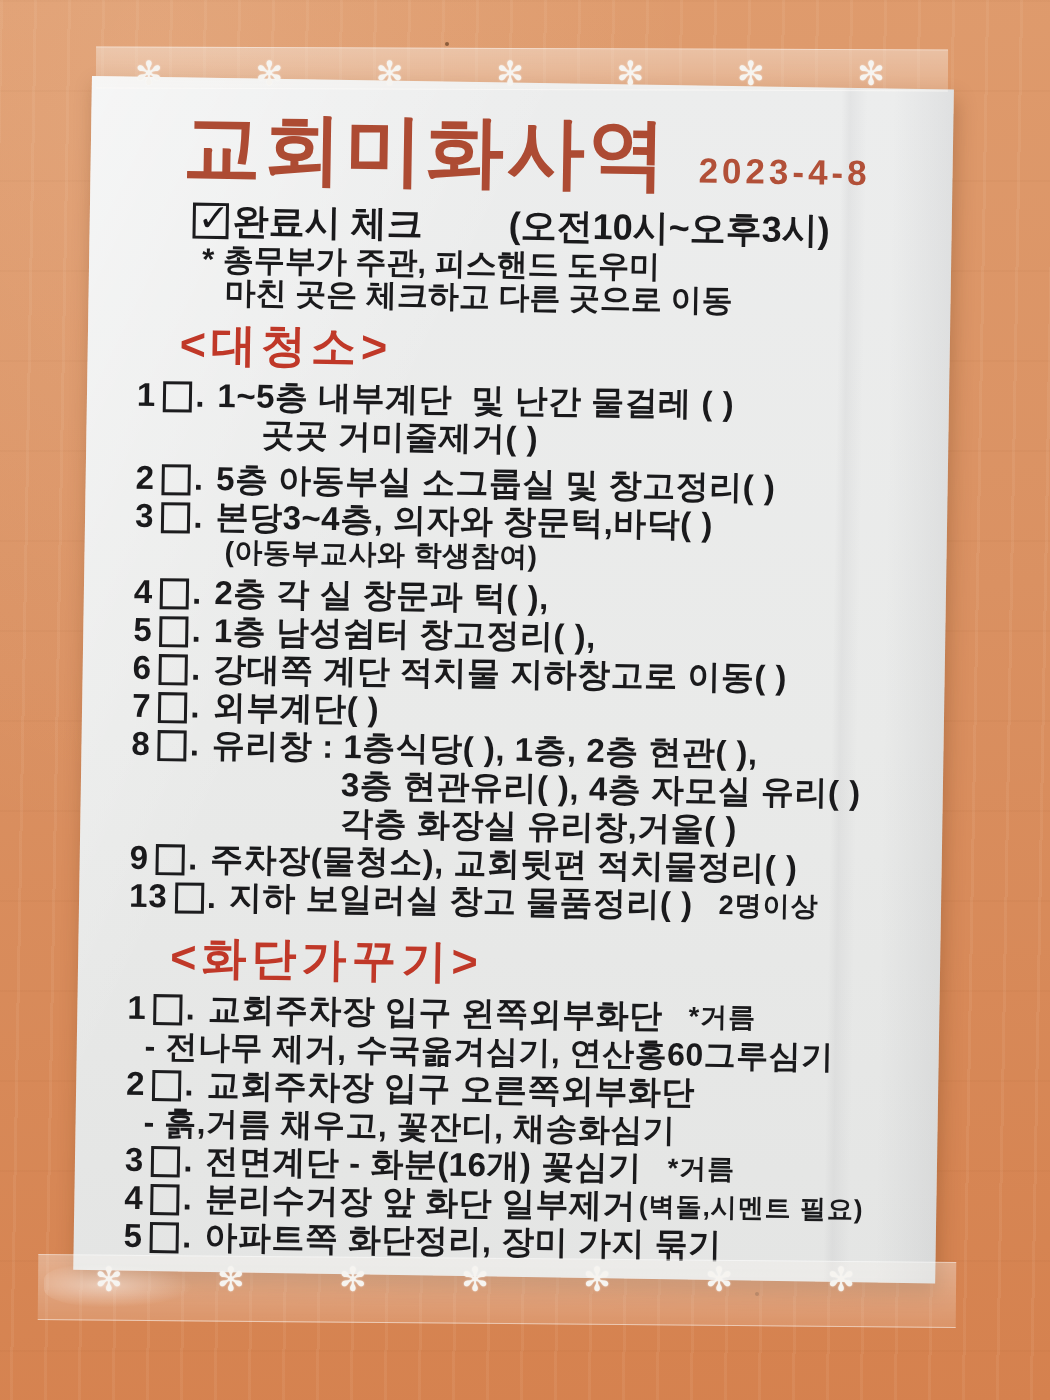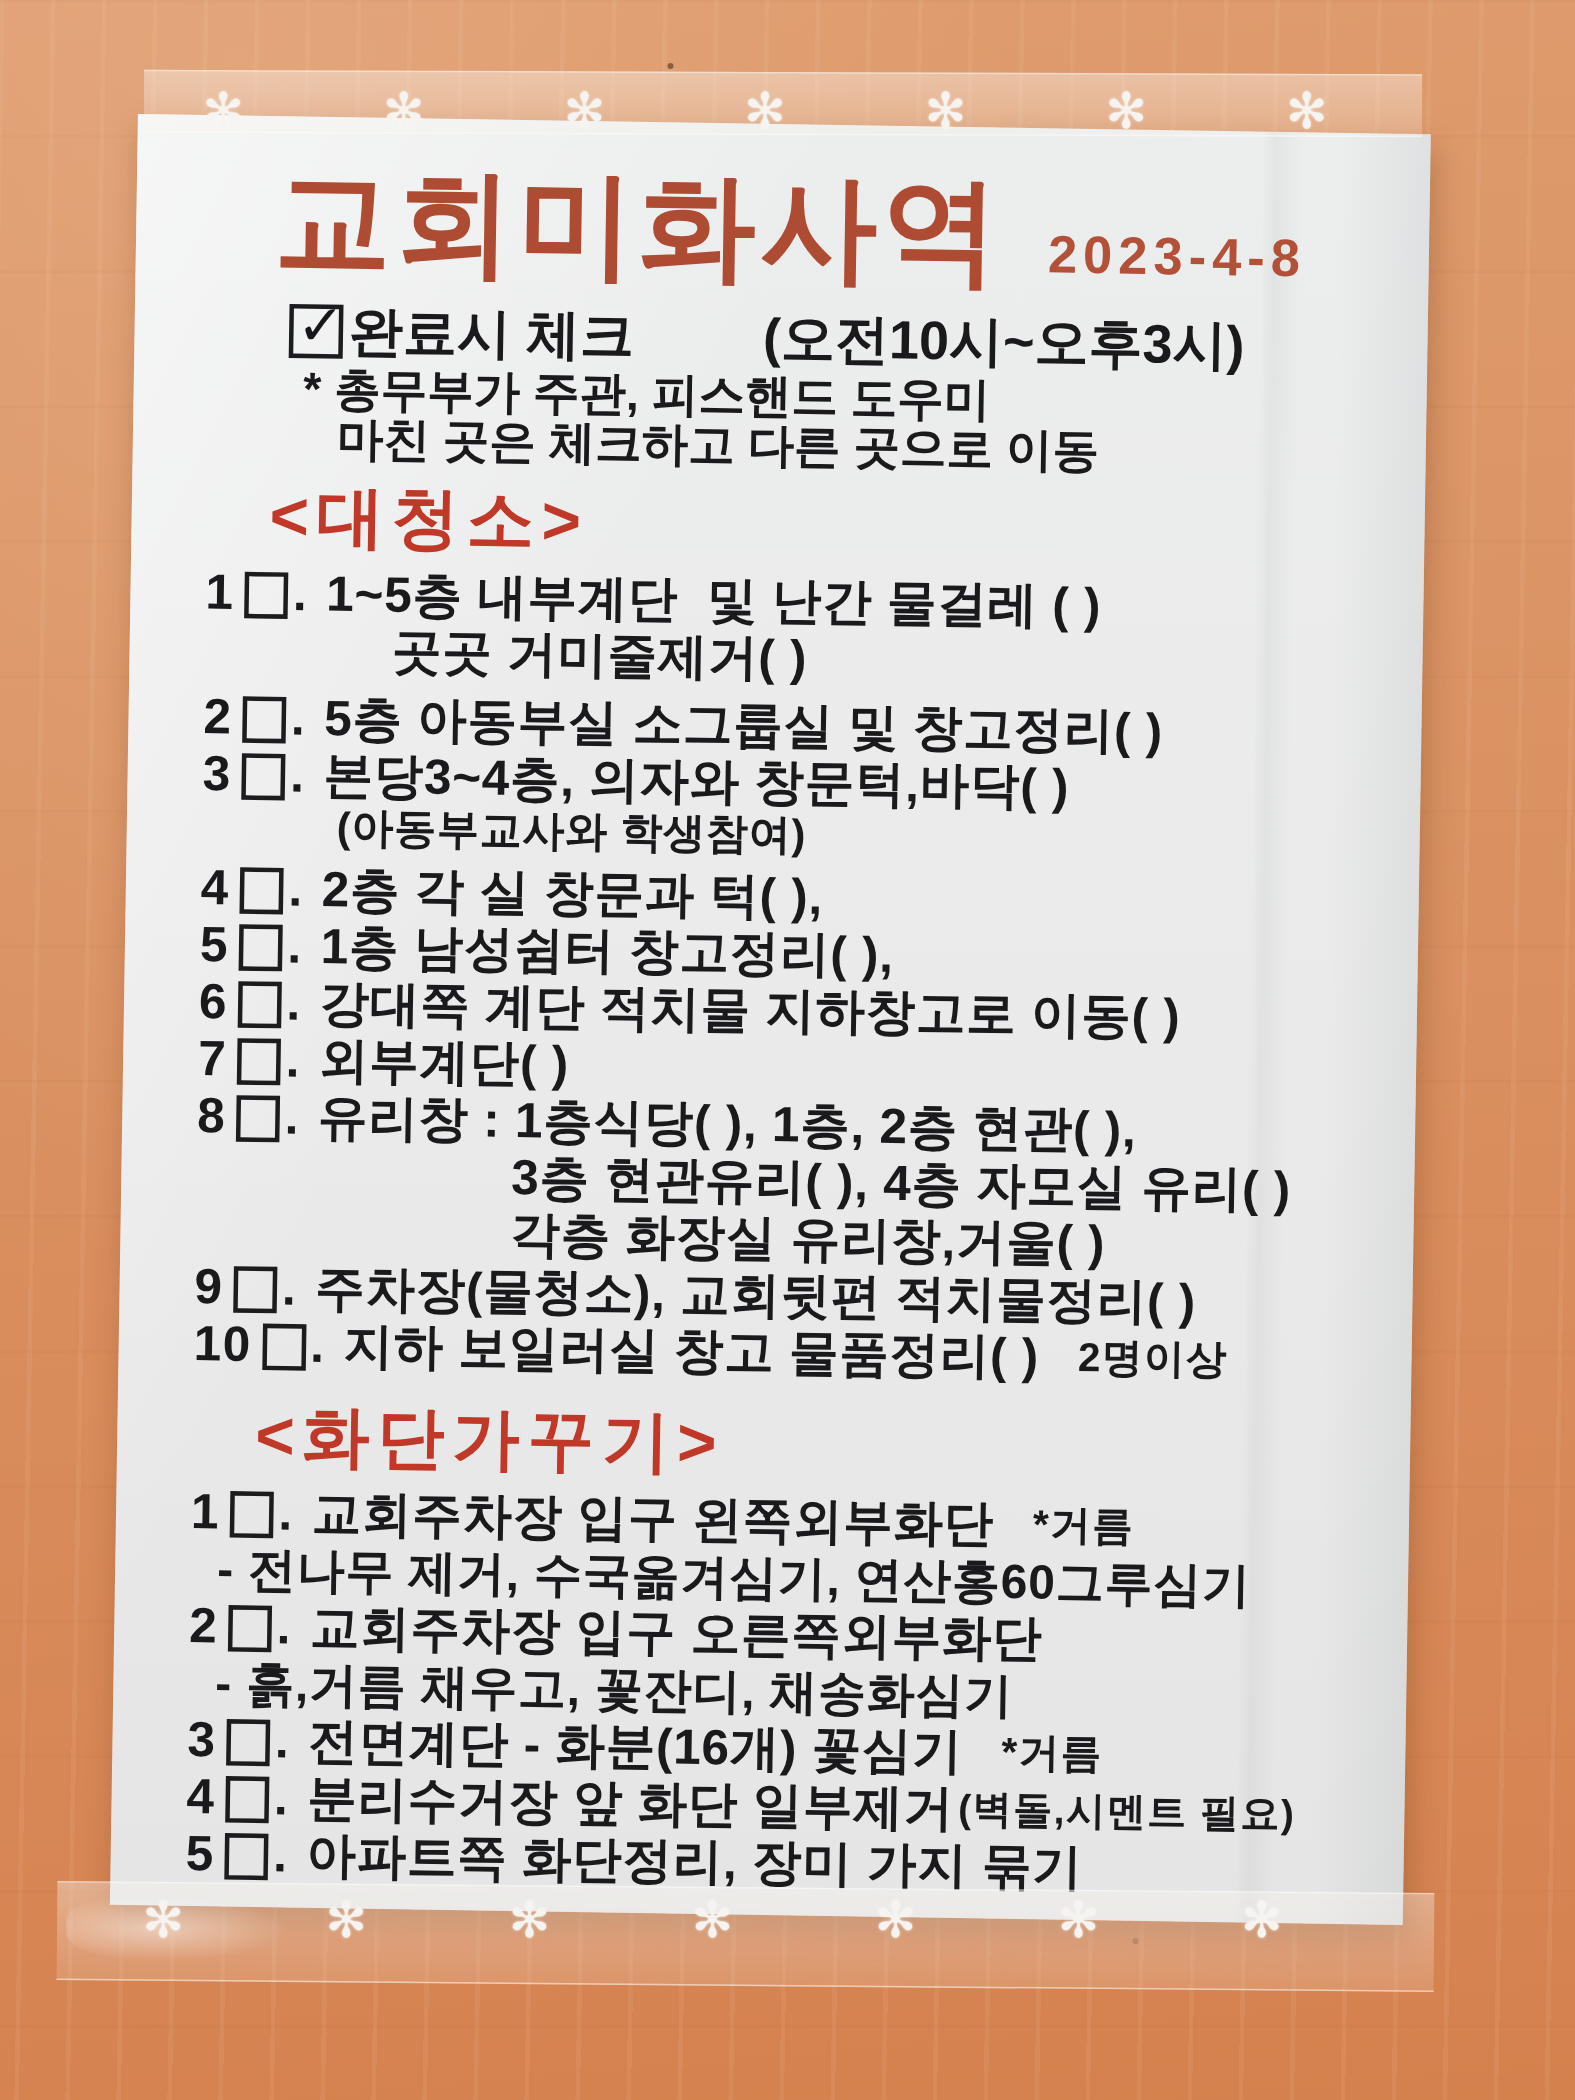--- a/index.html
+++ b/index.html
@@ -103,21 +103,21 @@
           <div class="item"><span class="num">3</span><span class="cbox"></span><span class="period">.</span><span class="main">본당3~4층, 의자와 창문턱,바닥( )</span></div>
           <div class="sub small" style="margin-left: 90px;">(아동부교사와 학생참여)</div>
           <div class="item gap"><span class="num">4</span><span class="cbox"></span><span class="period">.</span><span class="main">2층 각 실 창문과 턱( ),</span></div>
           <div class="item"><span class="num">5</span><span class="cbox"></span><span class="period">.</span><span class="main">1층 남성쉼터 창고정리( ),</span></div>
           <div class="item"><span class="num">6</span><span class="cbox"></span><span class="period">.</span><span class="main">강대쪽 계단 적치물 지하창고로 이동( )</span></div>
           <div class="item"><span class="num">7</span><span class="cbox"></span><span class="period">.</span><span class="main">외부계단( )</span></div>
           <div class="item"><span class="num">8</span><span class="cbox"></span><span class="period">.</span><span class="main">유리창 : 1층식당( ), 1층, 2층 현관( ),</span></div>
           <div class="sub " style="margin-left: 210px;">3층 현관유리( ), 4층 자모실 유리( )</div>
           <div class="sub " style="margin-left: 210px;">각층 화장실 유리창,거울( )</div>
           <div class="item"><span class="num">9</span><span class="cbox"></span><span class="period">.</span><span class="main">주차장(물청소), 교회뒷편 적치물정리( )</span></div>
-          <div class="item"><span class="num">10</span><span class="cbox"></span><span class="period">.</span><span class="main">지하 보일러실 창고 물품정리( )</span><span class="tail">2명이상</span></div>
+          <div class="item"><span class="num">13</span><span class="cbox"></span><span class="period">.</span><span class="main">지하 보일러실 창고 물품정리( )</span><span class="tail">2명이상</span></div>
         </div>
         <div class="section">
           <h2 class="sec-title">&lt;화단가꾸기&gt;</h2>
           <div class="item"><span class="num">1</span><span class="cbox"></span><span class="period">.</span><span class="main">교회주차장 입구 왼쪽외부화단</span><span class="tail">*거름</span></div>
           <div class="sub dash" style="margin-left: 18px;">- 전나무 제거, 수국옮겨심기, 연산홍60그루심기</div>
           <div class="item"><span class="num">2</span><span class="cbox"></span><span class="period">.</span><span class="main">교회주차장 입구 오른쪽외부화단</span></div>
           <div class="sub dash" style="margin-left: 18px;">- 흙,거름 채우고, 꽃잔디, 채송화심기</div>
           <div class="item"><span class="num">3</span><span class="cbox"></span><span class="period">.</span><span class="main">전면계단 - 화분(16개) 꽃심기</span><span class="tail">*거름</span></div>
           <div class="item"><span class="num">4</span><span class="cbox"></span><span class="period">.</span><span class="main">분리수거장 앞 화단 일부제거</span><span class="tail tight">(벽돌,시멘트 필요)</span></div>
           <div class="item"><span class="num">5</span><span class="cbox"></span><span class="period">.</span><span class="main">아파트쪽 화단정리, 장미 가지 묶기</span></div>

